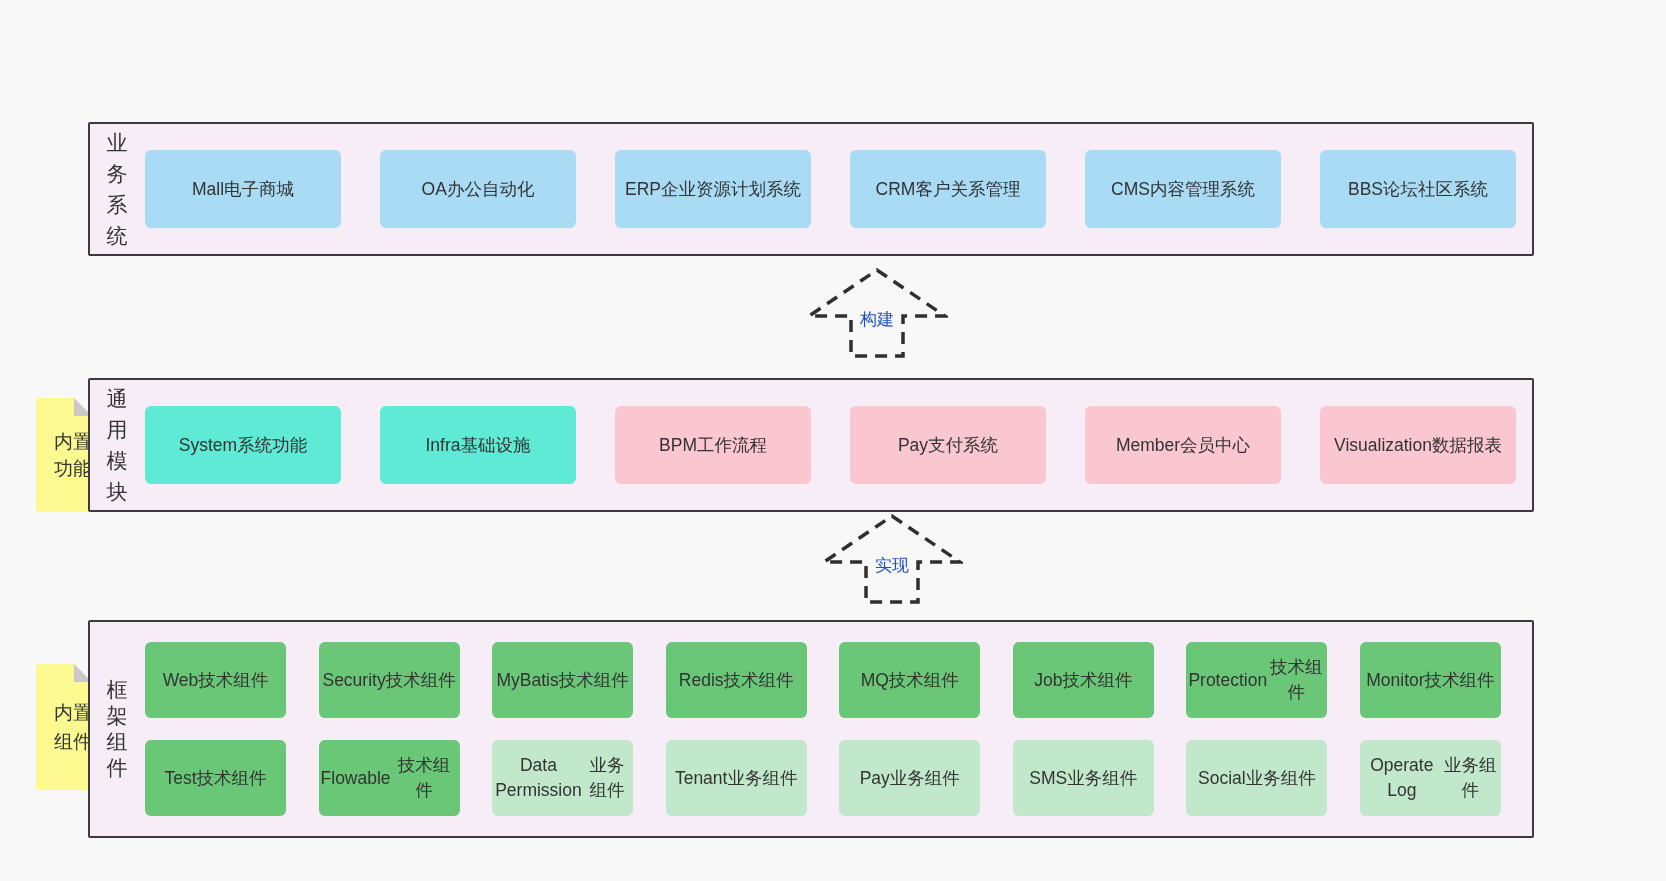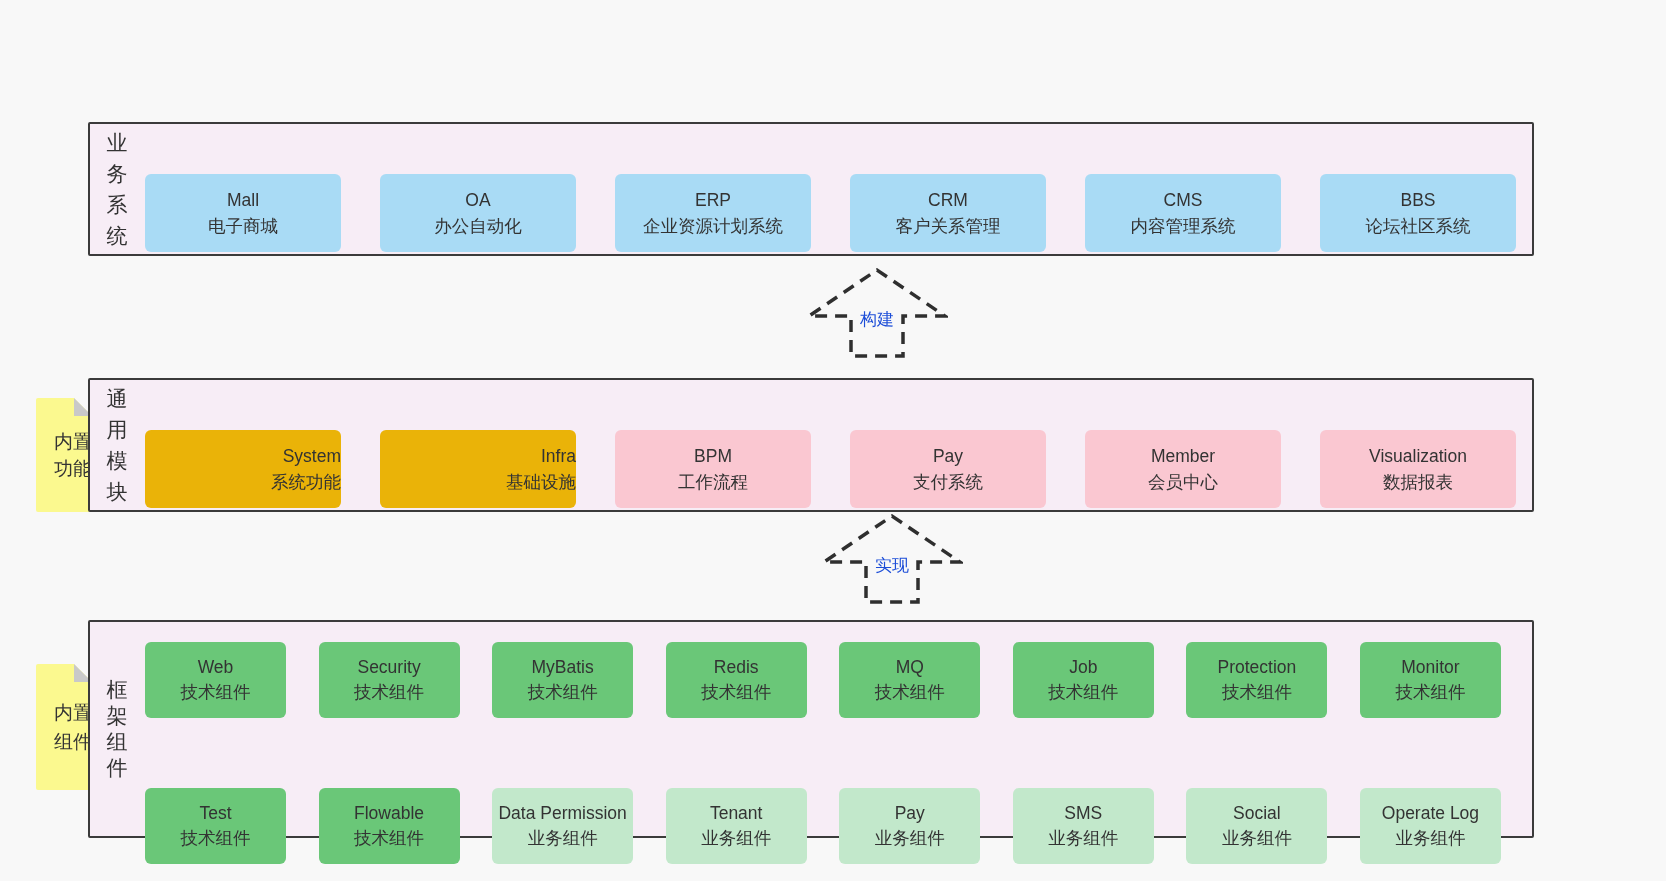--- a/index.html
+++ b/index.html
@@ -40,26 +40,26 @@
   }
   .rows{
     flex:1;display:flex;flex-direction:column;justify-content:center;gap:22px;
     padding:0 31px 0 13px;
   }
   .row{display:flex;justify-content:space-between;}
 
   
   .box{
     width:196px;height:78px;border-radius:6px;
-    display:flex;flex-direction:column;align-items:center;justify-content:center;
-    font-size:17.5px;line-height:26px;text-align:center;margin-top:48px;
+    display:flex;flex-direction:row;align-items:center;justify-content:center;
+    font-size:17.5px;line-height:26px;text-align:center;
   }
   .box-sm{width:141px;height:76px;line-height:25px;padding:2px;box-sizing:border-box;}
   .blue{background:#a9dbf5;}
-  .red{background:#eab308;align-items:flex-end;}
+  .red{background:#5eead4;}
   .pink{background:#fac7d1;}
   .green{background:#6ac778;}
   .lightgreen{background:#c2e8cb;}
 
   
   .sticky{
     position:absolute;left:36px;width:56px;
     background:#fbf98f;border-radius:2px;
     display:flex;align-items:center;justify-content:center;
     font-size:19px;line-height:27px;word-break:break-all;text-align:right;

